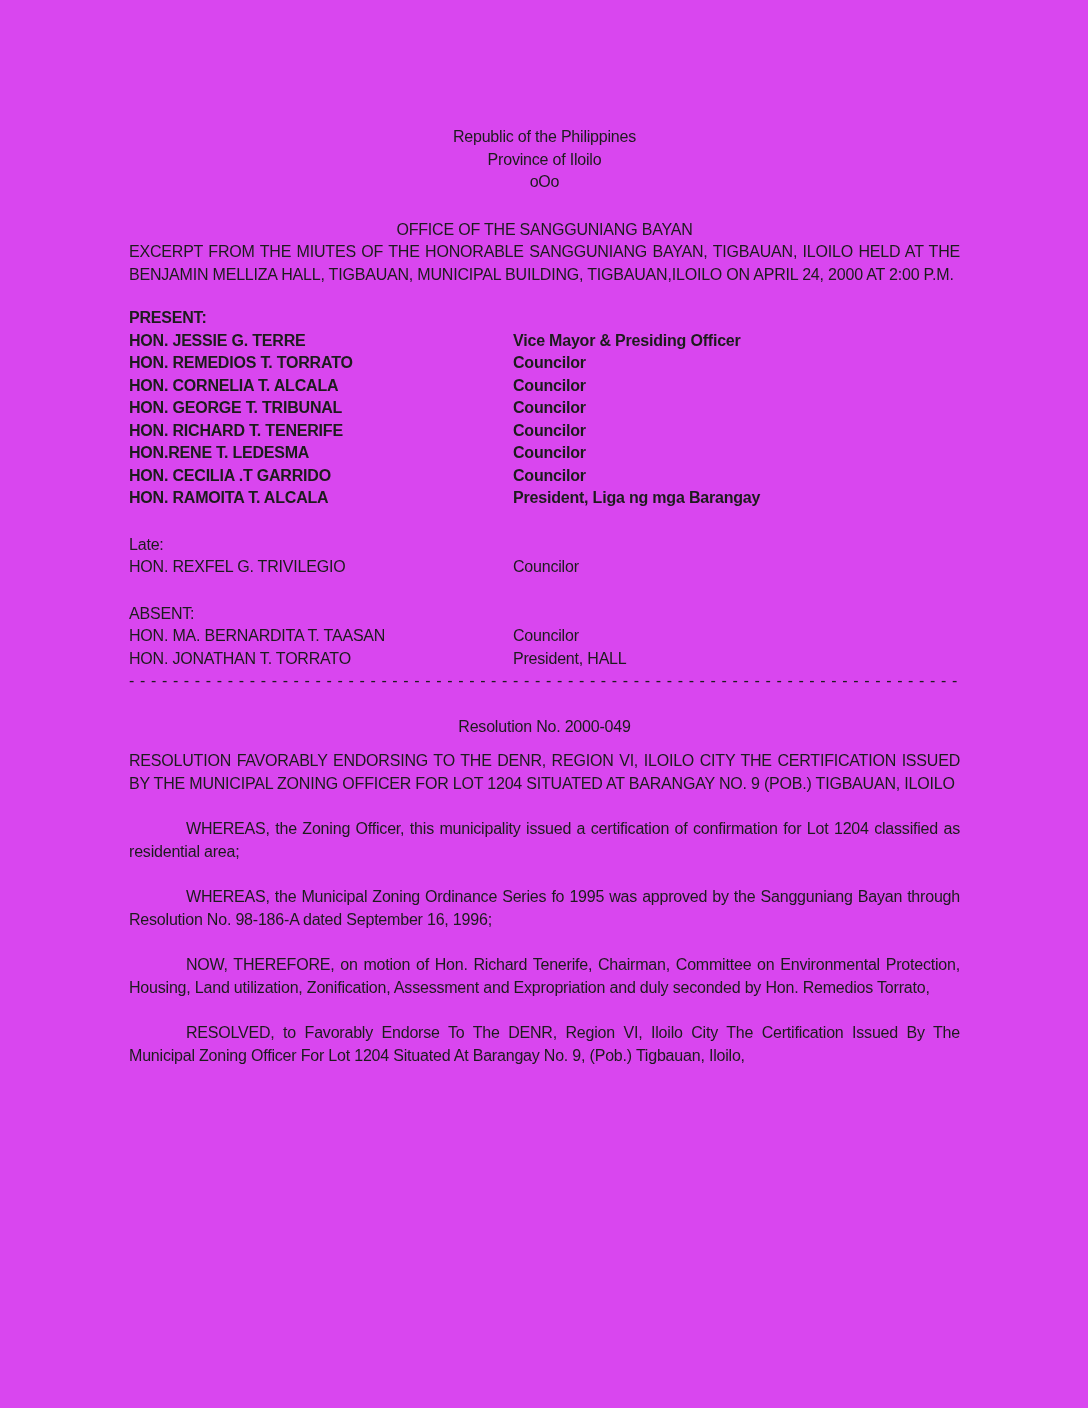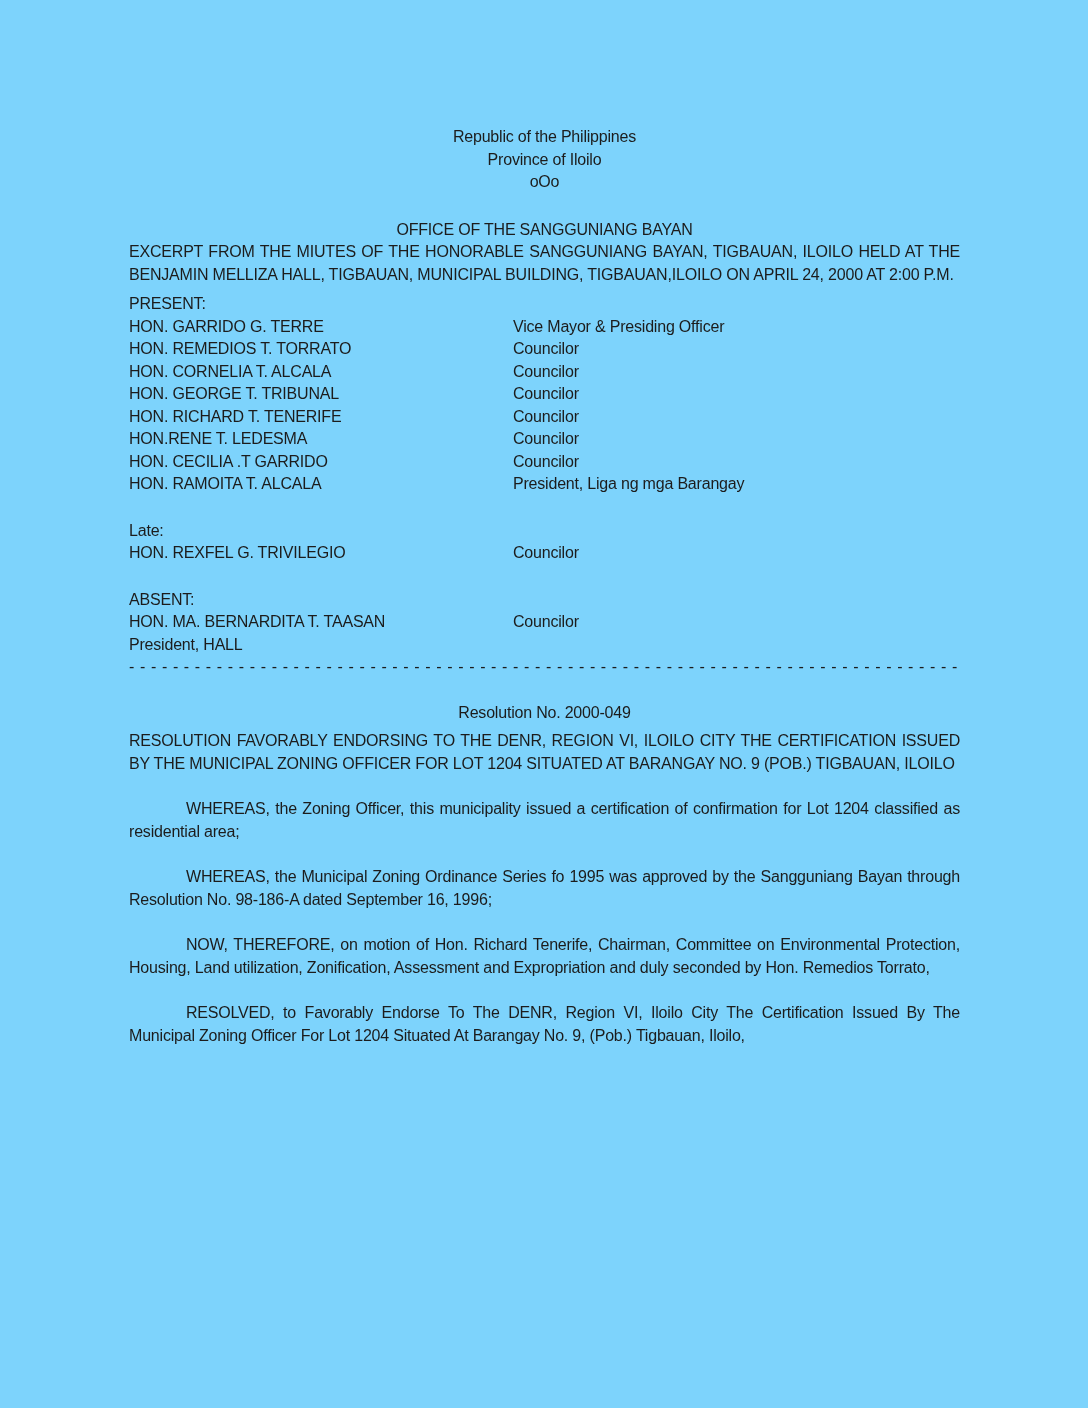--- a/index.html
+++ b/index.html
@@ -1,47 +1,47 @@
 <!DOCTYPE html>
 <html><head>
 <meta charset="utf-8">
 <style>
   * { margin: 0; padding: 0; box-sizing: border-box; }
   html, body { background: #ffffff; }
   .page {
     width: 1088px;
     height: 1408px;
-    background: #7dd3fc;
+    background: #d946ef;
     color: #1c1c1c;
     font-family: "Liberation Sans", sans-serif;
     font-size: 16px;
     line-height: 22.5px;
     letter-spacing: -0.2px;
     overflow: hidden;
     position: relative;
   }
   .content {
     padding: 126px 128px 0 129px; 
   }
   .center { text-align: center; }
   .justify { text-align: justify; }
   .office-block { margin-top: 25px; }
-  .attendance { margin-top: 7px; }
+  .attendance { margin-top: 21px; font-weight: bold; }
   .att-row { display: flex; }
   .att-name { width: 384px; flex: 0 0 384px; }
   .att-role { flex: 1; }
   .subsection { margin-top: 24px; }
   .dash-sep {
     white-space: nowrap;
     overflow: hidden;
     width: 100%;
     letter-spacing: 0.6px;
   }
   .resolution-no { margin-top: 23px; }
-  .res-title { margin-top: 6px; }
+  .res-title { margin-top: 12px; }
   .body-para {
     margin-top: 23px;
     text-indent: 57px;
   }
 </style>
 </head>
 <body>
 
 <div class="page">
   <div class="content">
@@ -51,21 +51,21 @@
     <div class="center">oOo</div>
 
     <div class="office-block">
       <div class="center">OFFICE OF THE SANGGUNIANG BAYAN</div>
       <div class="justify">EXCERPT FROM THE MIUTES OF THE HONORABLE SANGGUNIANG  BAYAN, TIGBAUAN, ILOILO HELD AT THE BENJAMIN MELLIZA HALL, TIGBAUAN, MUNICIPAL BUILDING, TIGBAUAN,ILOILO ON APRIL 24, 2000 AT 2:00 P.M.</div>
     </div>
 
     <div class="attendance">
       <div>PRESENT:</div>
       <div class="att-row">
-        <span class="att-name">HON. GARRIDO G. TERRE</span>
+        <span class="att-name">HON. JESSIE G. TERRE</span>
         <span class="att-role">Vice Mayor &amp; Presiding Officer</span>
       </div>
       <div class="att-row">
         <span class="att-name">HON. REMEDIOS T. TORRATO</span>
         <span class="att-role">Councilor</span>
       </div>
       <div class="att-row">
         <span class="att-name">HON. CORNELIA T. ALCALA</span>
         <span class="att-role">Councilor</span>
       </div>
@@ -99,20 +99,21 @@
       </div>
     </div>
 
     <div class="subsection">
       <div>ABSENT:</div>
       <div class="att-row">
         <span class="att-name">HON. MA. BERNARDITA T. TAASAN</span>
         <span class="att-role">Councilor</span>
       </div>
       <div class="att-row">
+        <span class="att-name">HON. JONATHAN T. TORRATO</span>
         <span class="att-role">President, HALL</span>
       </div>
     </div>
 
     <div class="dash-sep">- - - - - - - - - - - - - - - - - - - - - - - - - - - - - - - - - - - - - - - - - - - - - - - - - - - - - - - - - - - - - - - - - - - - - - - - - - - - - - - - - - - - - - - - - - - - - - - - - - - - - - - -</div>
 
     <div class="center resolution-no">Resolution No. 2000-049</div>
 
     <div class="justify res-title">RESOLUTION FAVORABLY ENDORSING TO THE DENR, REGION VI, ILOILO CITY THE CERTIFICATION ISSUED BY THE MUNICIPAL ZONING OFFICER FOR LOT 1204 SITUATED AT BARANGAY NO. 9 (POB.) TIGBAUAN, ILOILO</div>
 

